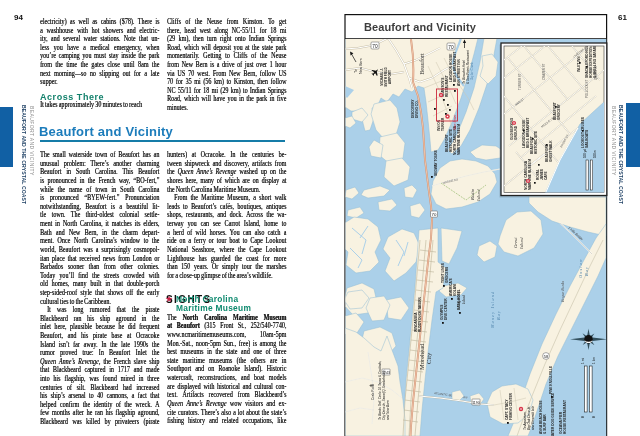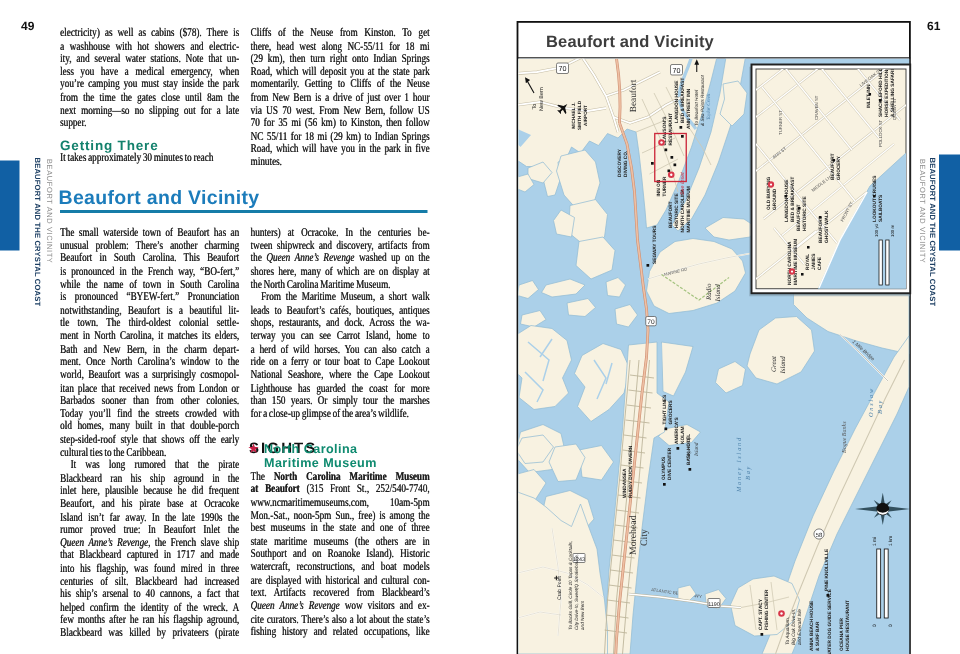--- a/index.html
+++ b/index.html
@@ -11,21 +11,21 @@
 .col div{text-align:justify;text-align-last:justify;white-space:nowrap;height:8.62px;overflow:visible}
 .col div.pl{text-align-last:left}
 .col div.in{text-indent:9px}
 .h2{position:absolute;font-family:"Liberation Sans",sans-serif;font-weight:bold;
  color:#13816c;font-size:9px;letter-spacing:0.55px}
 .pgnum{position:absolute;font-family:"Liberation Sans",sans-serif;font-weight:bold;
  font-size:8px;color:#111}
 </style></head>
 <body>
 
-<div class="pgnum" style="left:14px;top:13px">49</div>
+<div class="pgnum" style="left:14px;top:13px">94</div>
 
 <div class="pgnum" style="left:618px;top:13px">61</div>
 
 <div class="abs" style="left:0;top:107px;width:13px;height:60px;background:#1160a4"></div>
 
 <div class="abs" style="left:20px;top:105px;width:7px;height:120px">
  <div style="transform:rotate(90deg);transform-origin:0 0;position:absolute;left:7px;top:0;white-space:nowrap;font-family:'Liberation Sans',sans-serif;font-weight:bold;font-size:5.1px;letter-spacing:0.1px;color:#1d3f63">BEAUFORT AND THE CRYSTAL COAST</div>
 </div>
 
 <div class="abs" style="left:28px;top:106px;width:7px;height:90px">
@@ -36,21 +36,21 @@
 <div>electricity) as well as cabins ($78). There is</div>
 <div>a washhouse with hot showers and electric-</div>
 <div>ity, and several water stations. Note that un-</div>
 <div>less you have a medical emergency, when</div>
 <div>you’re camping you must stay inside the park</div>
 <div>from the time the gates close until 8am the</div>
 <div>next morning—so no slipping out for a late</div>
 <div class="pl">supper.</div>
 </div>
 
-<div class="h2" style="left:40px;top:91.6px">Getting There</div>
+<div class="h2" style="left:40px;top:91.6px">Across There</div>
 
 <div class="col" style="left:40px;top:100.9px">
 <div class="pl">It takes approximately 30 minutes to reach</div>
 </div>
 
 <div class="col" style="left:167px;top:18px">
 <div>Cliffs of the Neuse from Kinston. To get</div>
 <div>there, head west along NC-55/11 for 18 mi</div>
 <div>(29 km), then turn right onto Indian Springs</div>
 <div>Road, which will deposit you at the state park</div>

